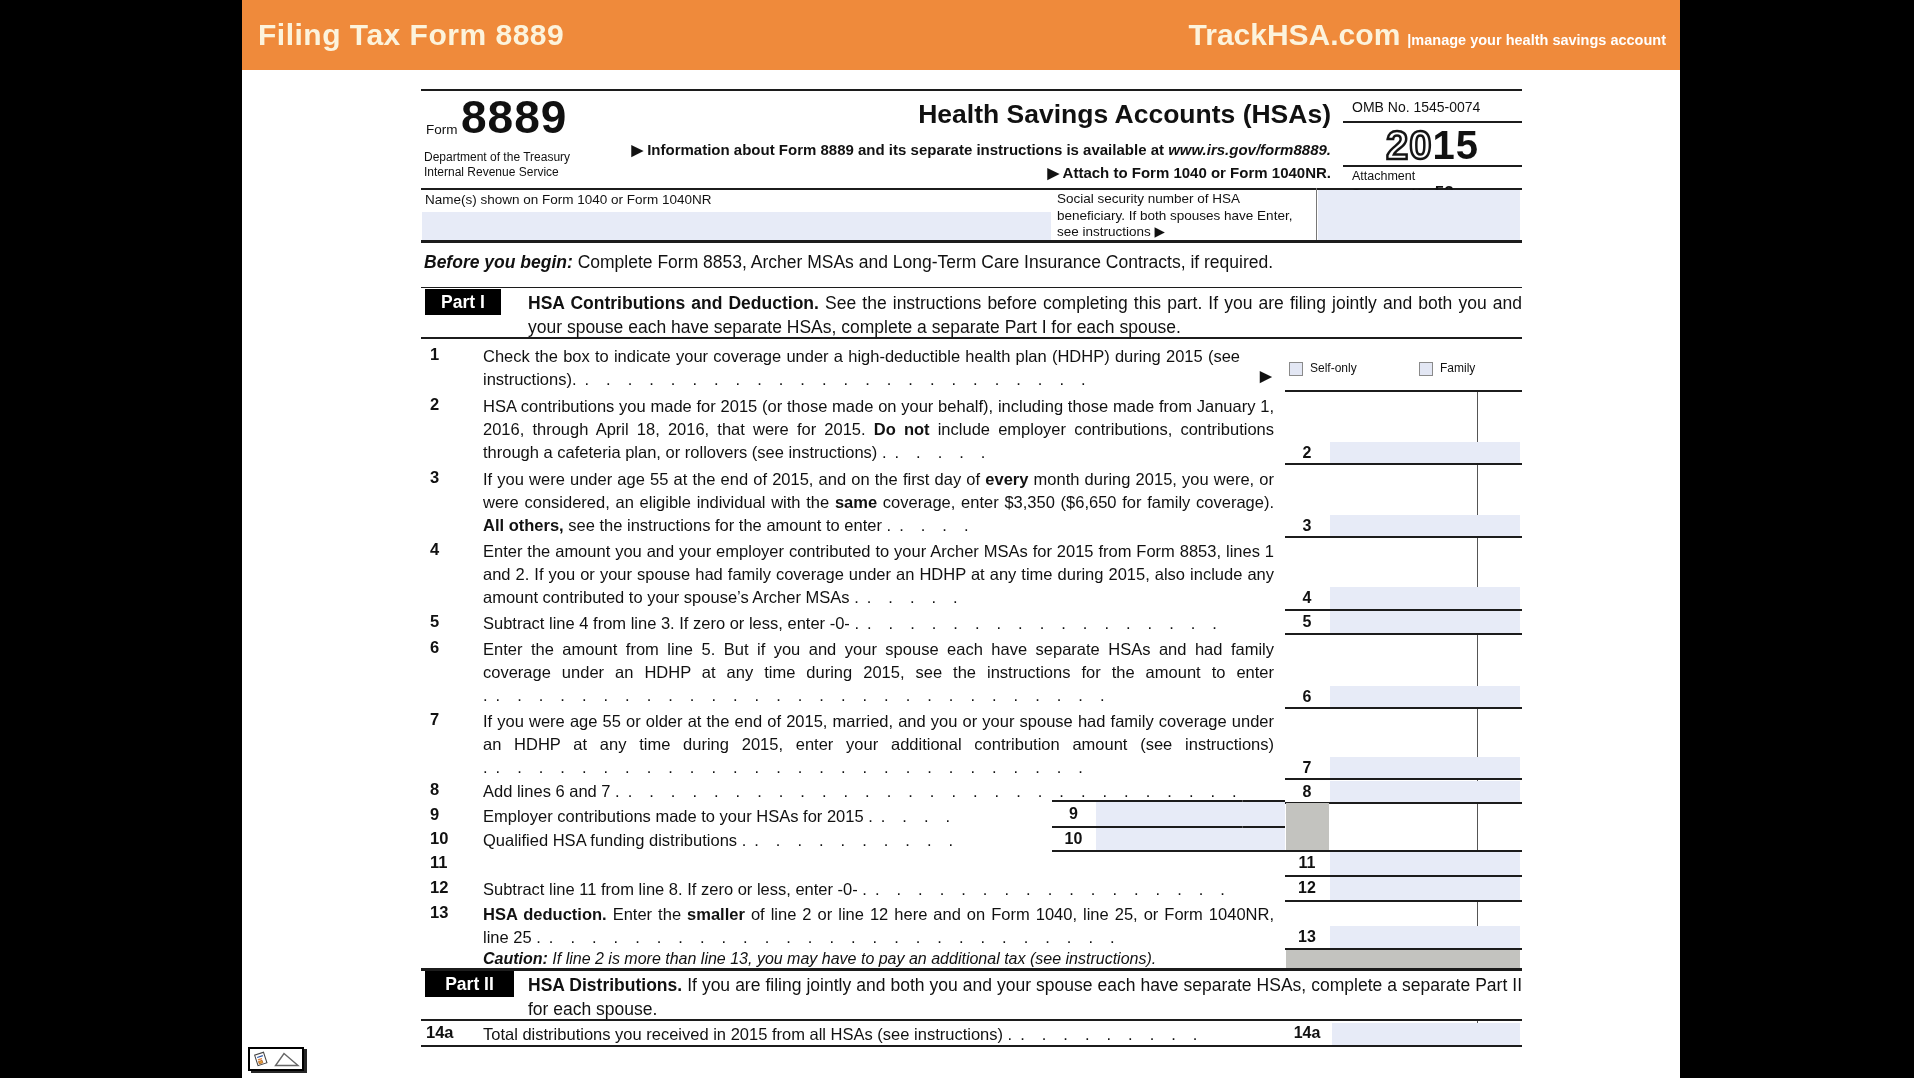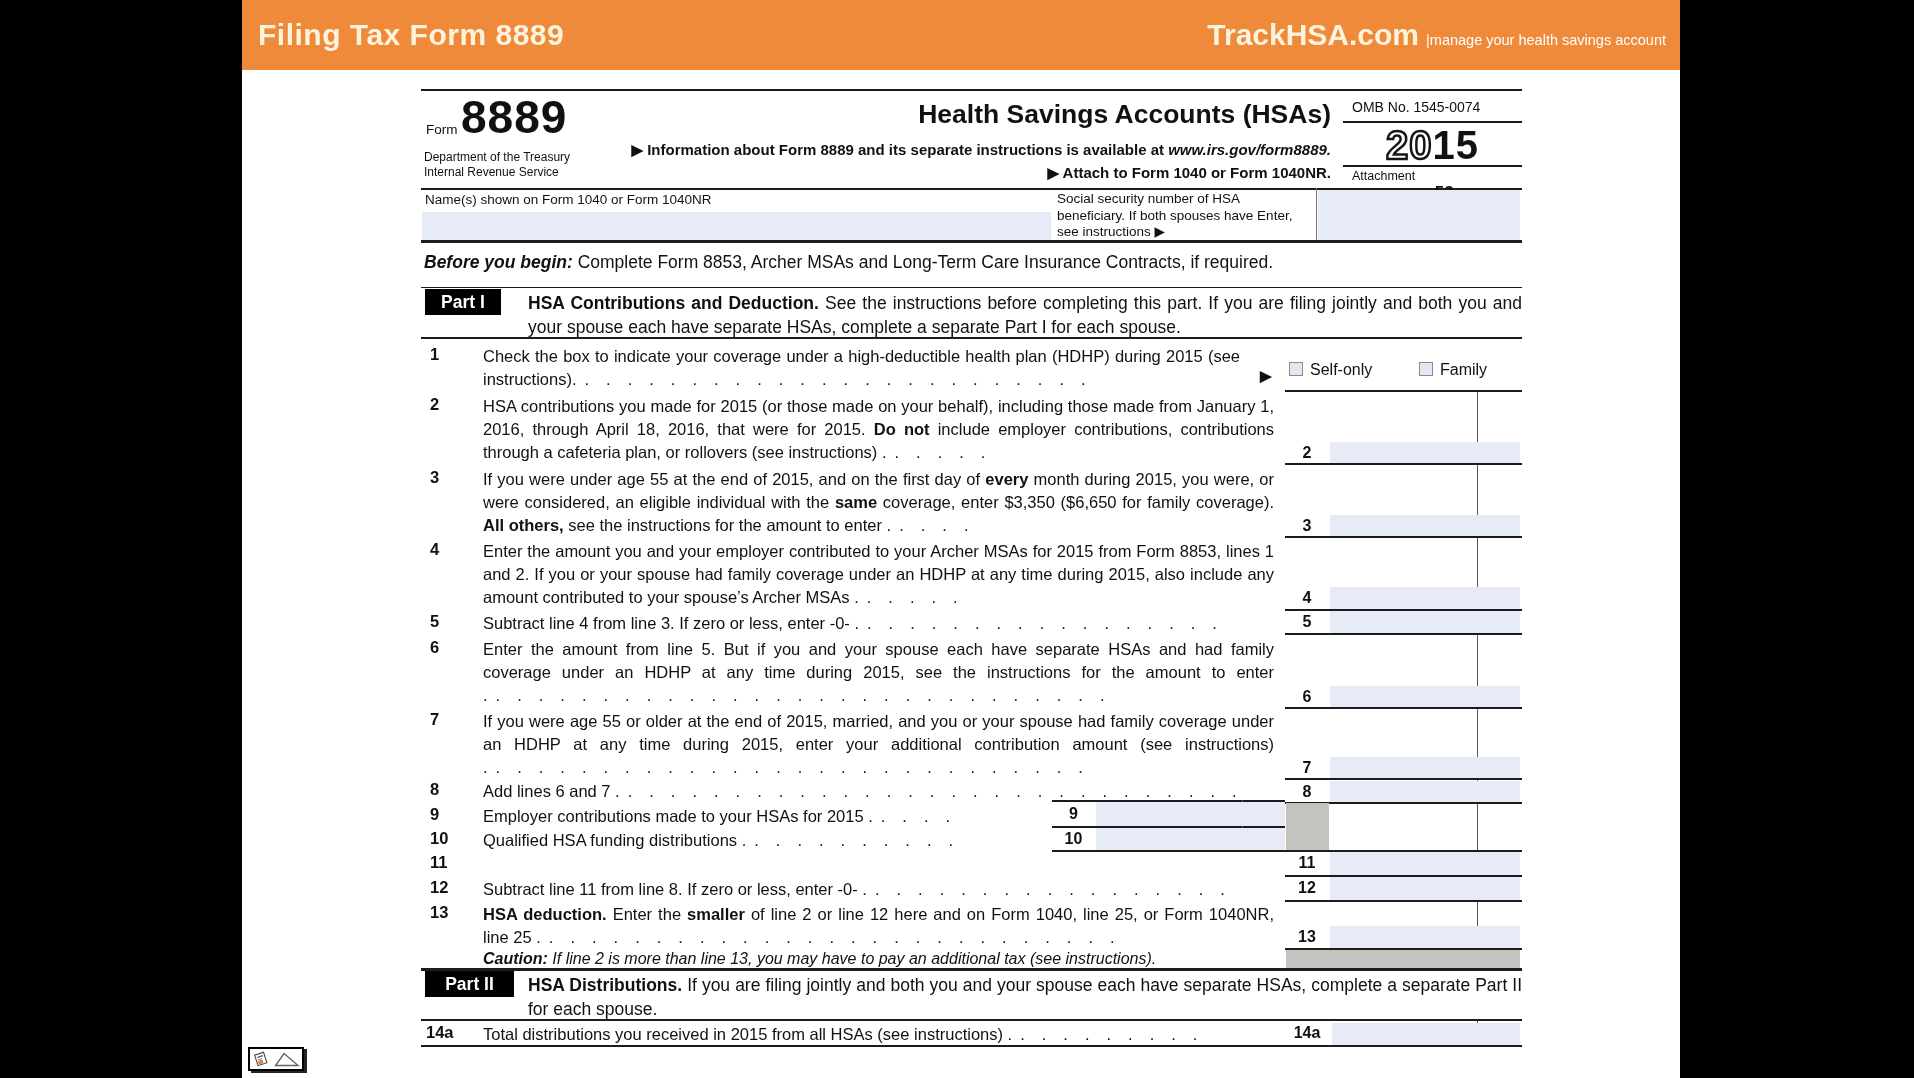--- a/index.html
+++ b/index.html
@@ -6,21 +6,21 @@
   body{width:1914px;height:1078px;background:#000;position:relative;overflow:hidden;
        font-family:"Liberation Sans",sans-serif;color:#111;}
   .page{position:absolute;left:242px;top:0;width:1438px;height:1078px;background:#fff;}
   
   .banner{position:absolute;left:0;top:0;width:1438px;height:70px;background:#EF8A3B;
           display:flex;align-items:center;justify-content:space-between;box-sizing:border-box;
           padding:0 14px 0 16px;}
   .banner-title{font-size:30px;font-weight:bold;color:#FCF3DC;letter-spacing:.5px;}
   .banner-right{display:flex;align-items:baseline;gap:7px;}
   .brand{font-size:30px;font-weight:bold;color:#FCF3DC;}
-  .tagline{font-size:14.5px;font-weight:normal;color:#FFFFFF;}
+  .tagline{font-size:14.5px;font-weight:bold;color:#FFFFFF;}
   
   .hl,.vl{position:absolute;background:#1c1c1c;}
   .b{font-weight:bold;}
   .i{font-style:italic;}
   
   .form-word{position:absolute;left:184px;top:122px;font-size:13.5px;}
   .form-num{position:absolute;left:219px;top:90px;font-size:46px;font-weight:bold;letter-spacing:1px;}
   .dept{position:absolute;left:182px;font-size:12px;line-height:15px;}
   .ctr{position:absolute;left:344px;width:745px;text-align:right;}
   .htitle{top:99px;font-size:26.5px;font-weight:bold;}
@@ -43,21 +43,21 @@
   .partbox{position:absolute;background:#000;color:#fff;font-weight:bold;font-size:17.5px;
            text-align:center;line-height:26px;}
   .partdesc{position:absolute;left:286px;width:994px;font-size:17.5px;line-height:24px;text-align:justify;}
   
   .lnum{position:absolute;left:188px;width:42px;font-size:16.5px;font-weight:bold;}
   .ltxt{position:absolute;left:241px;width:791px;font-size:16.5px;line-height:23px;text-align:justify;}
   .dots{letter-spacing:17px;margin-left:8px;}
   .numbox{position:absolute;left:1043px;width:44px;font-size:16px;font-weight:bold;text-align:center;line-height:22px;}
   .graycell{position:absolute;background:#C3C3BF;}
   .checkbox{position:absolute;width:14px;height:14px;background:#E3E7F4;border:1.5px solid #8a8a8a;box-sizing:border-box;}
-  .cblabel{position:absolute;font-size:16px;}
+  .cblabel{position:absolute;font-size:12px;}
   .arrow{position:absolute;font-size:15px;font-weight:bold;}
   
   .caution{position:absolute;left:241px;top:950px;width:800px;font-size:16px;font-style:italic;}
   
   .mini-toolbar{position:absolute;left:6px;top:1047px;width:56px;height:24px;background:#fff;
                 border:2px solid #000;box-shadow:3px 2px 0 rgba(0,0,0,.85);box-sizing:border-box;
                 display:flex;align-items:center;justify-content:space-around;}
 </style>
 </head>
 <body>

